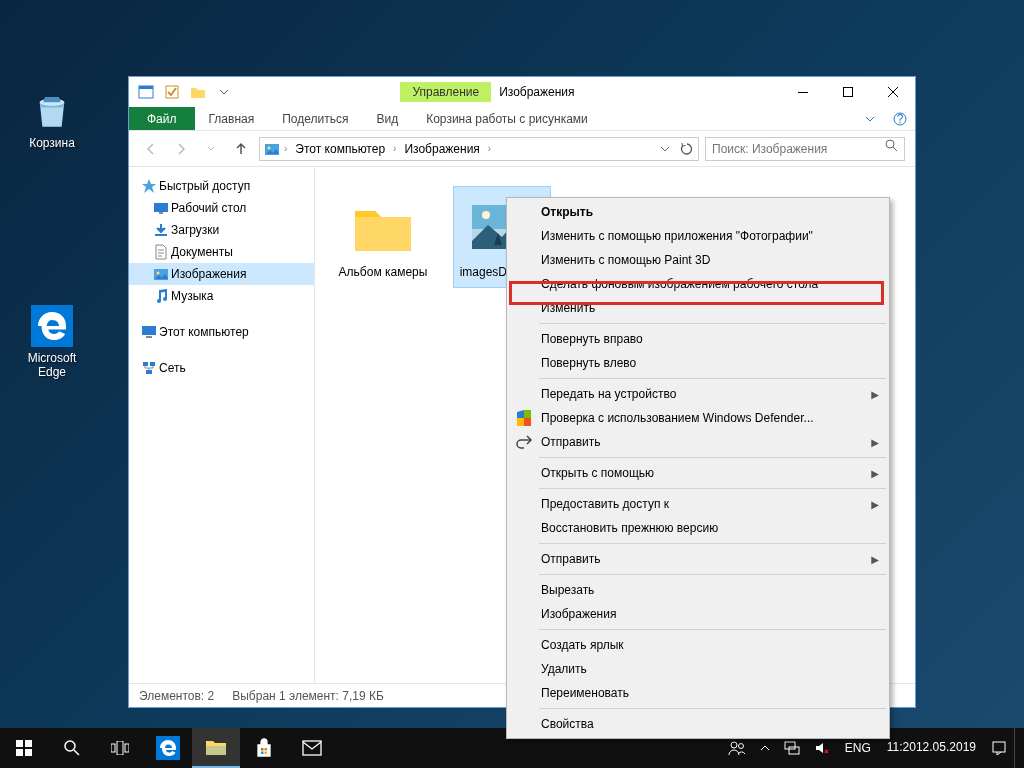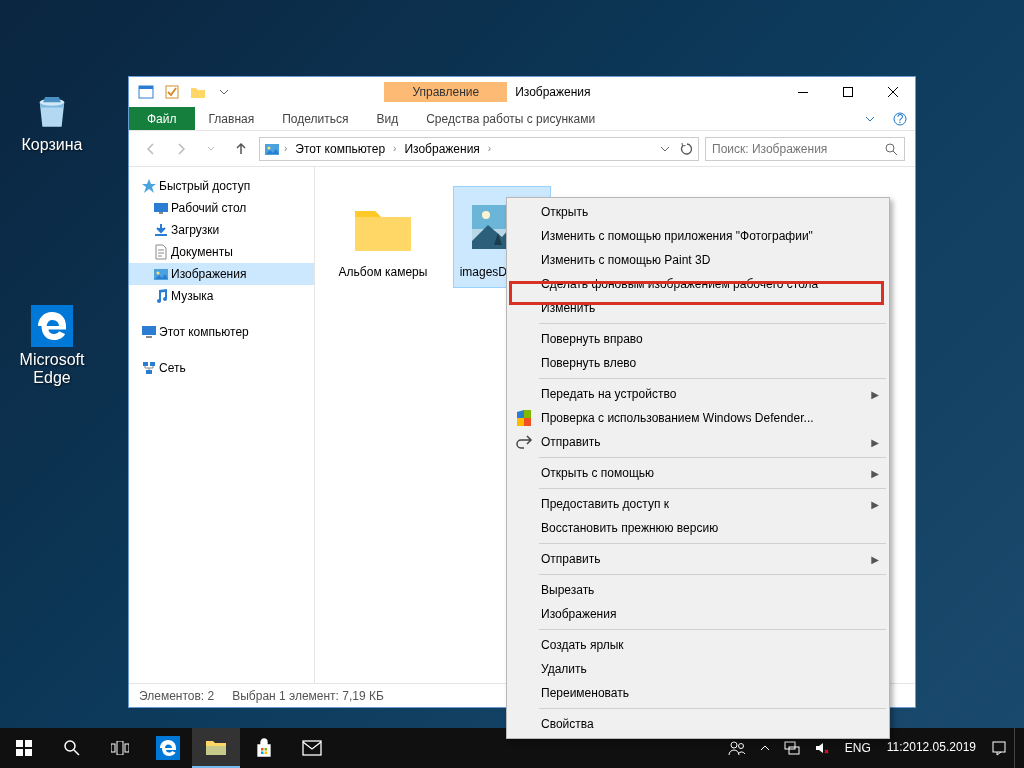--- a/index.html
+++ b/index.html
@@ -1,60 +1,60 @@
 <!DOCTYPE html>
 <html><head>
 <meta charset="utf-8">
 <style>
 *{margin:0;padding:0;box-sizing:border-box;font-family:"Segoe UI",Tahoma,sans-serif;font-size:12px;user-select:none}
 body{width:1024px;height:768px;background:linear-gradient(135deg,#0a2540 0%,#0d3b5c 50%,#1a4a6e 100%);overflow:hidden;position:relative}
 .desktop-icon{position:absolute;width:76px;text-align:center;color:#fff;cursor:pointer}
 .desktop-icon .ico{width:42px;height:42px;margin:0 auto 4px}
-.desktop-icon .lbl{font-size:16px;text-shadow:1px 1px 2px rgba(0,0,0,.7)}
+.desktop-icon .lbl{font-size:12px;text-shadow:1px 1px 2px rgba(0,0,0,.7)}
 #recycle{top:90px;left:14px}
 #edge{top:305px;left:14px}
 .explorer{position:absolute;left:128px;top:76px;width:788px;height:632px;background:#fff;border:1px solid #6b9bd2;display:flex;flex-direction:column}
 .titlebar{height:30px;background:#fff;display:flex;align-items:center;padding-left:6px}
 .titlebar .qat{display:flex;align-items:center;gap:4px}
 .titlebar .qat .qi{width:22px;height:22px;display:flex;align-items:center;justify-content:center}
 .titlebar .spacer{flex:1}
-.titlebar .mgmt{background:#fdba74;padding:3px 28px;font-size:12px;color:#333;margin-right:8px}
+.titlebar .mgmt{background:#bef264;padding:3px 12px;font-size:12px;color:#333;margin-right:8px}
 .titlebar .wtitle{font-size:12px;color:#000;margin-right:40px}
 .winbtns{display:flex}
 .winbtn{width:45px;height:29px;display:flex;align-items:center;justify-content:center;color:#000}
 .ribbon{height:24px;display:flex;align-items:stretch;border-bottom:1px solid #e5e5e5}
 .ribbon .file{background:#15803d;color:#fff;padding:0 18px;display:flex;align-items:center}
 .ribbon .tab{padding:0 14px;display:flex;align-items:center;color:#444}
 .ribbon .ptools{padding:0 14px;display:flex;align-items:center;color:#444}
 .ribbon .rfill{flex:1}
 .ribbon .rctl{width:30px;display:flex;align-items:center;justify-content:center;color:#1979ca}
 .navbar{height:36px;display:flex;align-items:center;padding:0 10px;gap:6px;border-bottom:1px solid #e5e5e5}
 .navbtn{width:24px;height:24px;display:flex;align-items:center;justify-content:center;color:#555}
 .navbtn.dis{color:#bbb}
 .addr{flex:1;height:24px;border:1px solid #ccc;display:flex;align-items:center;padding:0 4px;gap:4px}
 .addr .crumb{padding:0 4px;display:flex;align-items:center;gap:4px}
 .addr .sep{color:#888;font-size:10px}
-.search{width:200px;height:24px;border:1px solid #ccc;display:flex;align-items:center;padding:0 6px;color:#888;position:relative}
+.search{width:200px;height:24px;border:1px solid #ccc;display:flex;padding:0 6px;color:#888;position:relative}
 .search input{border:none;outline:none;flex:1;font-size:12px;color:#333}
 .body{flex:1;display:flex;overflow:hidden}
 .nav{width:186px;border-right:1px solid #e5e5e5;padding:8px 0;overflow:hidden}
 .navitem{height:22px;display:flex;align-items:center;padding-left:24px;gap:2px;white-space:nowrap}
 .navitem.sel{background:#cce8ff}
 .navitem.hdr{padding-left:12px}
 .navgroup{margin-bottom:14px}
 .ni-ico{width:16px;height:16px;flex-shrink:0}
 .content{flex:1;padding:10px 0 0 10px;position:relative}
 .fitem{width:96px;text-align:center;display:inline-block;vertical-align:top;margin:10px;padding:6px 2px}
 .fitem.sel{background:#cce8ff;outline:1px solid #99d1ff}
 .fitem .thumb{width:68px;height:68px;margin:0 auto 4px}
 .fitem .fname{font-size:12px;color:#000;word-wrap:break-word;line-height:1.3}
 .status{height:24px;border-top:1px solid #e5e5e5;display:flex;align-items:center;padding:0 10px;gap:18px;font-size:12px;color:#555}
 .ctxmenu{position:absolute;left:506px;top:197px;width:384px;background:#f0f0f0;border:1px solid #b8b8b8;box-shadow:3px 3px 5px rgba(0,0,0,.3);z-index:100;padding:2px}
 .ctxitem{height:24px;display:flex;align-items:center;padding-left:32px;padding-right:20px;position:relative;font-size:12px}
-.ctxitem.bold{font-weight:400}
+.ctxitem.bold{font-weight:700}
 .ctxitem .arr{position:absolute;right:8px;font-size:10px;color:#555}
 .ctxitem .cico{position:absolute;left:6px;width:18px;height:18px}
 .ctxsep{height:1px;background:#d0d0d0;margin:3px 1px 3px 30px}
 .highlight{position:absolute;border:3px solid #d93025;pointer-events:none;z-index:101}
 .taskbar{position:absolute;bottom:0;left:0;right:0;height:40px;background:#101010;display:flex;align-items:center}
 .tbtn{width:48px;height:40px;display:flex;align-items:center;justify-content:center;color:#fff}
 .tbtn.active{background:#333;border-bottom:2px solid #76b9ed}
 .tbfill{flex:1}
 .tray{display:flex;align-items:center;height:40px;color:#fff;padding-right:4px}
 .tray .ti{padding:0 7px;height:40px;display:flex;align-items:center;justify-content:center}
@@ -134,21 +134,21 @@
           </svg>
         </div>
     </div>
   </div>
 
   <div class="ribbon">
     <div class="file">Файл</div>
     <div class="tab">Главная</div>
     <div class="tab">Поделиться</div>
     <div class="tab">Вид</div>
-    <div class="ptools">Средства работы с рисунками</div>
+    <div class="ptools">Корзина работы с рисунками</div>
     <div class="rfill"></div>
     <div class="rctl">
         <svg width="10" height="6">
           <path d="M1 1 L5 5 L9 1" stroke="currentColor" fill="none"></path>
         </svg>
       </div>
     <div class="rctl">
         <svg width="14" height="14">
           <circle cx="7" cy="7" r="6" fill="none" stroke="#1979ca"></circle>
           <text x="7" y="11" text-anchor="middle" fill="#1979ca" font-size="10">?</text>

